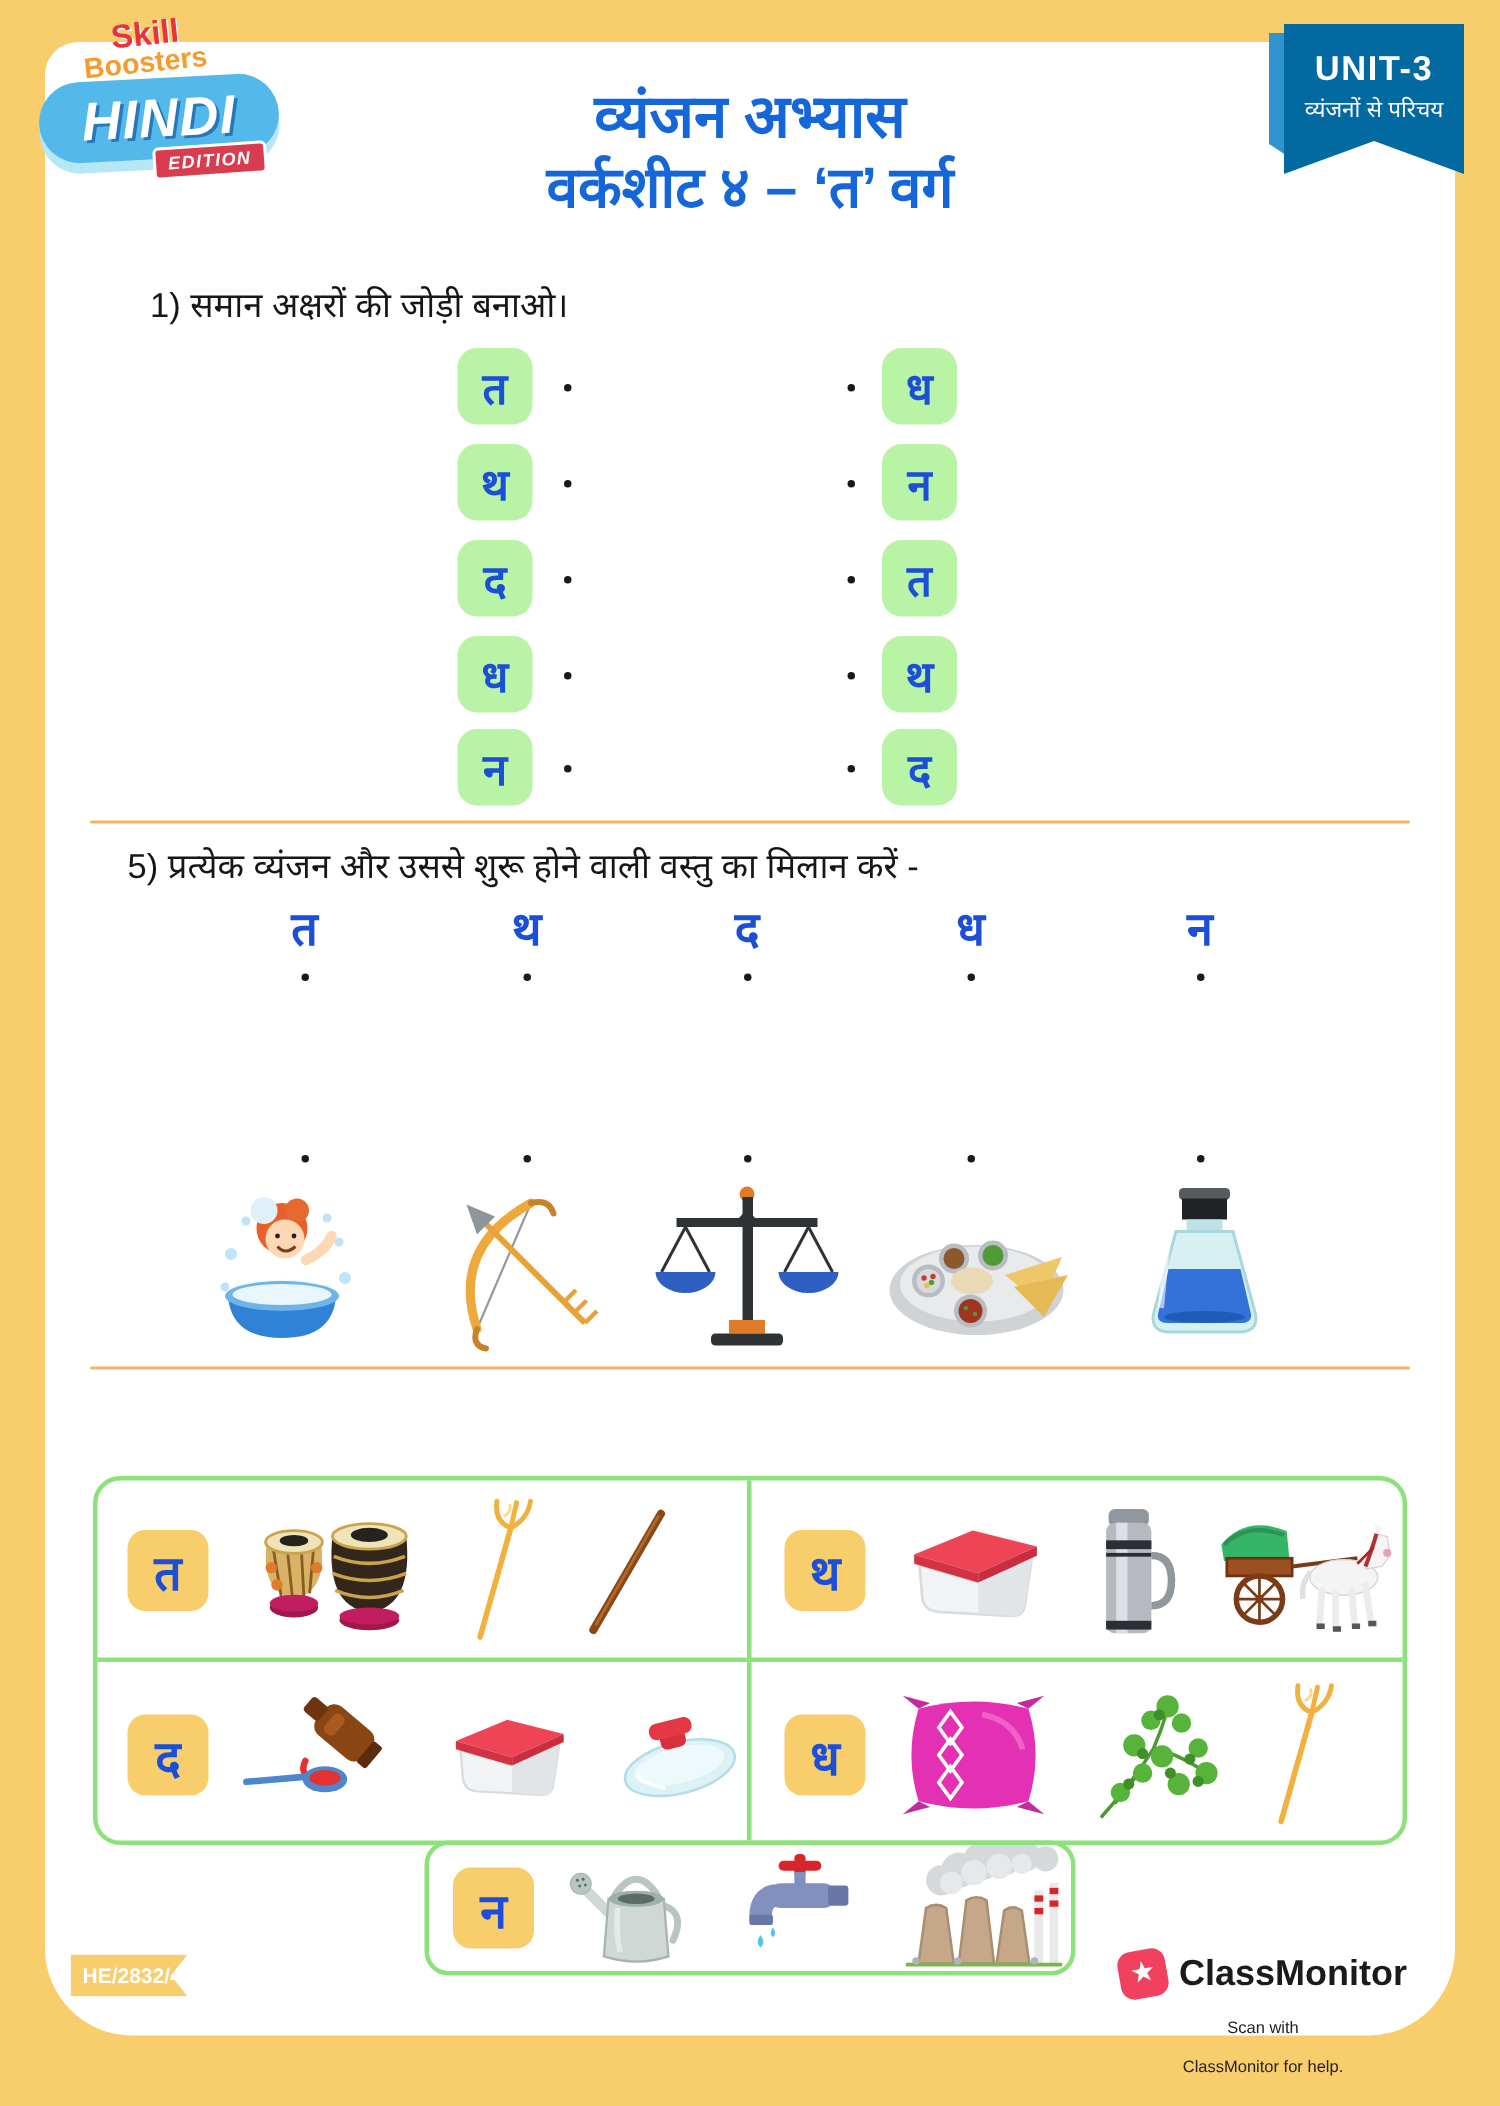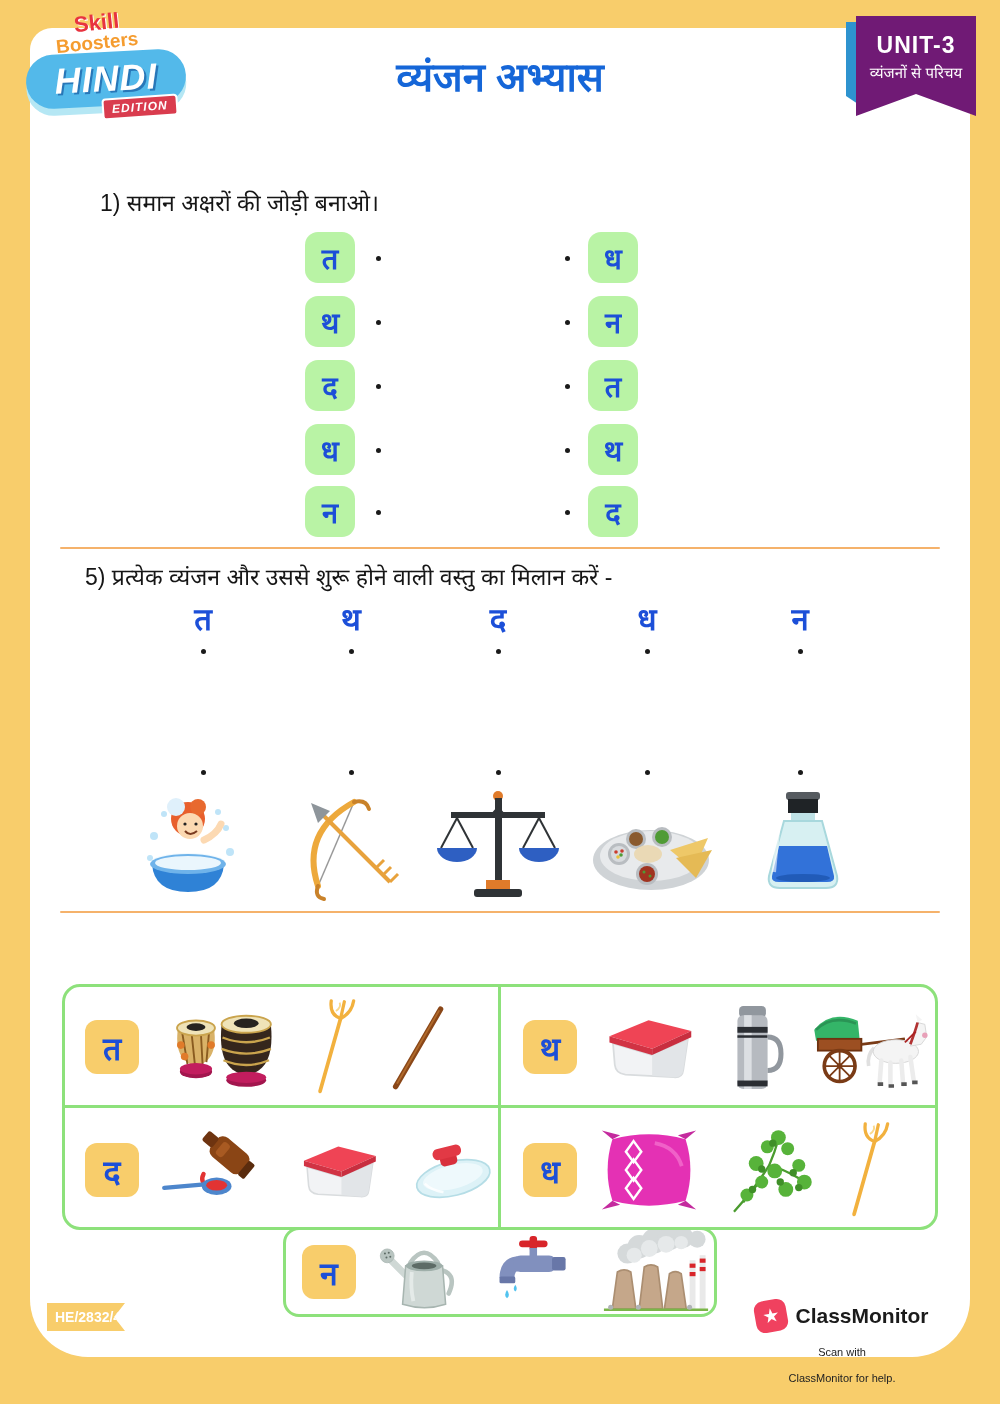--- a/index.html
+++ b/index.html
@@ -23,21 +23,21 @@
   .logo-edition{position:absolute;left:76px;top:88px;background:#d93c4e;color:#fff;font-size:12px;
               font-weight:bold;font-style:italic;padding:2px 8px;border:2px solid #fff;
               border-radius:4px;transform:rotate(-4deg);letter-spacing:1px}
   
   .title1,.title2{position:absolute;width:100%;text-align:center;font-weight:bold;color:#1566d8}
   .title1{top:48px;font-size:40px}
   .title2{top:97px;font-size:38px}
   
   .unit-fold{position:absolute;left:846px;top:22px;width:18px;height:86px;background:#2e93cf;
              clip-path:polygon(0 0,100% 0,100% 100%,0 86%);z-index:3}
-  .unit{position:absolute;left:856px;top:16px;width:120px;height:100px;background:#701a75;
+  .unit{position:absolute;left:856px;top:16px;width:120px;height:100px;background:#0369a1;
         clip-path:polygon(0 0,100% 0,100% 100%,50% 78%,0 100%);color:#fff;text-align:center;z-index:4}
   .unit .u1{margin-top:16px;font-size:23px;font-weight:bold;letter-spacing:1px}
   .unit .u2{font-size:15px;margin-top:3px}
   
   .ex-head{position:absolute;font-size:23px;color:#161616;z-index:2}
   .divider{position:absolute;left:60px;width:880px;height:2px;background:#f5b26b;border-radius:2px}
   .dot{position:absolute;width:5px;height:5px;background:#1a1a1a;border-radius:50%}
   
   .ex1-row{position:absolute;left:0;width:1000px;height:52px}
   .tile{position:absolute;width:50px;height:51px;background:#b9f3a5;border-radius:13px;
@@ -61,39 +61,40 @@
          border:3px solid #8de17b;border-radius:16px;display:flex;align-items:center;gap:22px;
          padding-left:16px;z-index:2}
   
   .he-ribbon{position:absolute;left:47px;top:1303px;width:78px;height:28px;background:#f8cd6b;
          clip-path:polygon(0 0,100% 0,86% 50%,100% 100%,0 100%);color:#fff;font-weight:bold;
          font-size:14px;line-height:28px;padding-left:8px;z-index:6}
   .cm{position:absolute;left:742px;top:1300px;width:200px;text-align:center;z-index:6}
   .cm-row{display:flex;align-items:center;justify-content:center;gap:8px}
   .cm-icon{width:32px;height:32px;background:#f0415f;border-radius:9px;transform:rotate(-10deg);
          color:#fff;font-size:19px;line-height:32px;text-align:center;flex:none}
-  .cm-name{font-size:21px;font-weight:bold;color:#1b1b1b}
+  .cm-name{font-size:24px;font-weight:bold;color:#1b1b1b}
   .cm-sub{font-size:11px;color:#222;margin-top:14px}
 </style>
 </head>
 <body>
 
 <div class="page">
   <div class="sheet"></div>
 
   <div class="logo">
     <div class="logo-skill">Skill</div>
     <div class="logo-boosters">Boosters</div>
     <div class="logo-cloud">
       <span>HINDI</span>
     </div>
     <div class="logo-edition">EDITION</div>
   </div>
 
   <div class="title1">व्यंजन अभ्यास</div>
+  <div class="title2">वर्कशीट ४ – ‘त’  वर्ग</div>
 
   <div class="unit-fold"></div>
   <div class="unit">
     <div class="u1">UNIT-3</div>
     <div class="u2">व्यंजनों से परिचय</div>
   </div>
 
   <div class="ex-head" style="left:100px;top:186px">1) समान अक्षरों की जोड़ी बनाओ।</div>
 
   <div class="ex1-row" style="top:232px">

